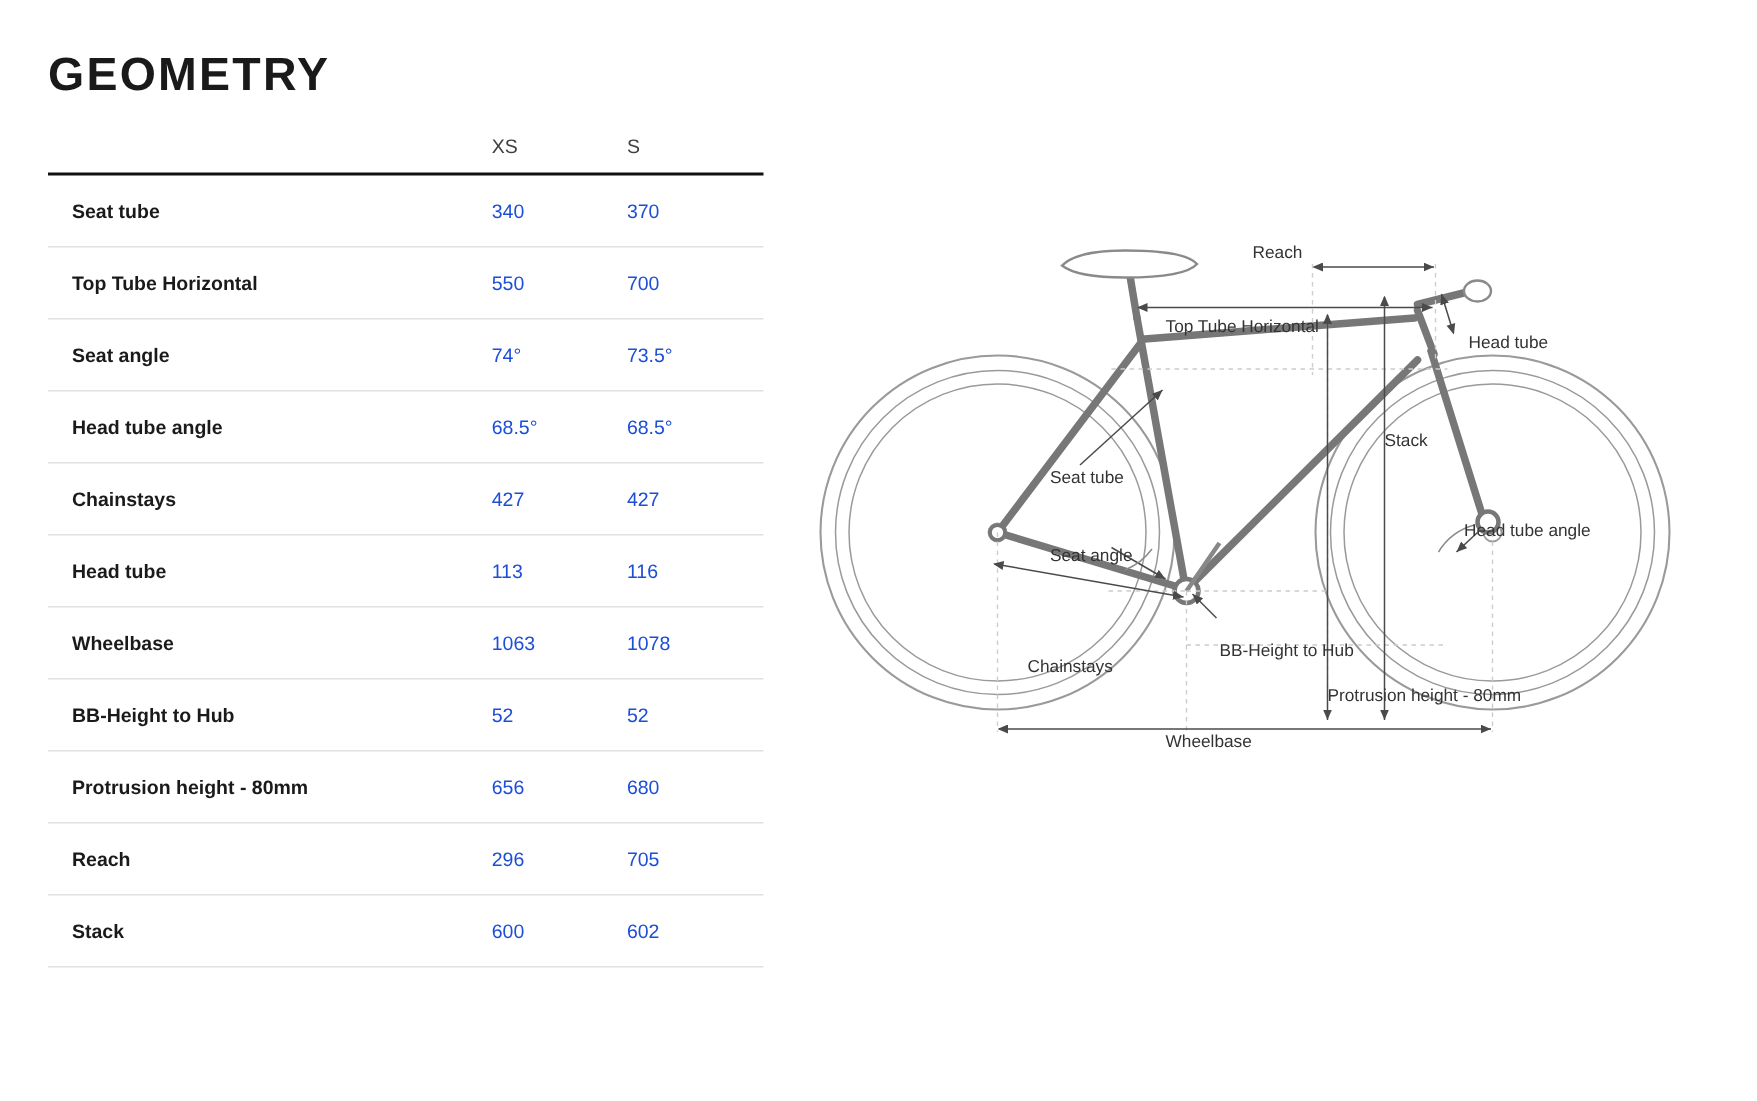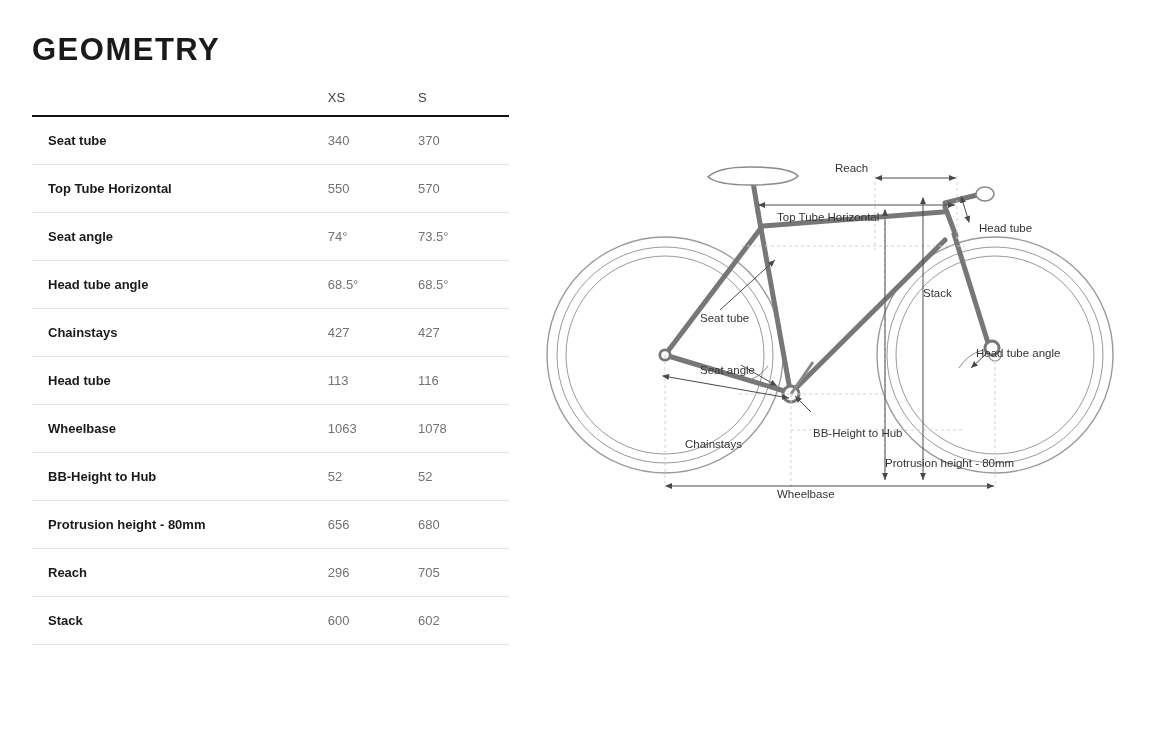--- a/index.html
+++ b/index.html
@@ -45,21 +45,21 @@
     color: #404040;
     padding: 4px 0 10px 0;
   }
   .geo-table thead tr {
     border-bottom: 2px solid #111111;
   }
   .geo-table td {
     font-size: 13px;
     padding: 16px 0 16px 0;
     border-bottom: 1px solid #e2e2e2;
-    color: #737373;
+    color: #1d4ed8;
   }
   .geo-table td.label {
     font-weight: bold;
     color: #1a1a1a;
     padding-left: 16px;
     width: 290px;
   }
   .geo-table th.label {
     padding-left: 16px;
     width: 290px;
@@ -100,21 +100,21 @@
     </thead>
     <tbody>
       <tr>
         <td class="label">Seat tube</td>
         <td class="col-v1">340</td>
         <td class="col-v2">370</td>
       </tr>
       <tr>
         <td class="label">Top Tube Horizontal</td>
         <td class="col-v1">550</td>
-        <td class="col-v2">570</td>
+        <td class="col-v2">700</td>
       </tr>
       <tr>
         <td class="label">Seat angle</td>
         <td class="col-v1">74°</td>
         <td class="col-v2">73.5°</td>
       </tr>
       <tr>
         <td class="label">Head tube angle</td>
         <td class="col-v1">68.5°</td>
         <td class="col-v2">68.5°</td>

